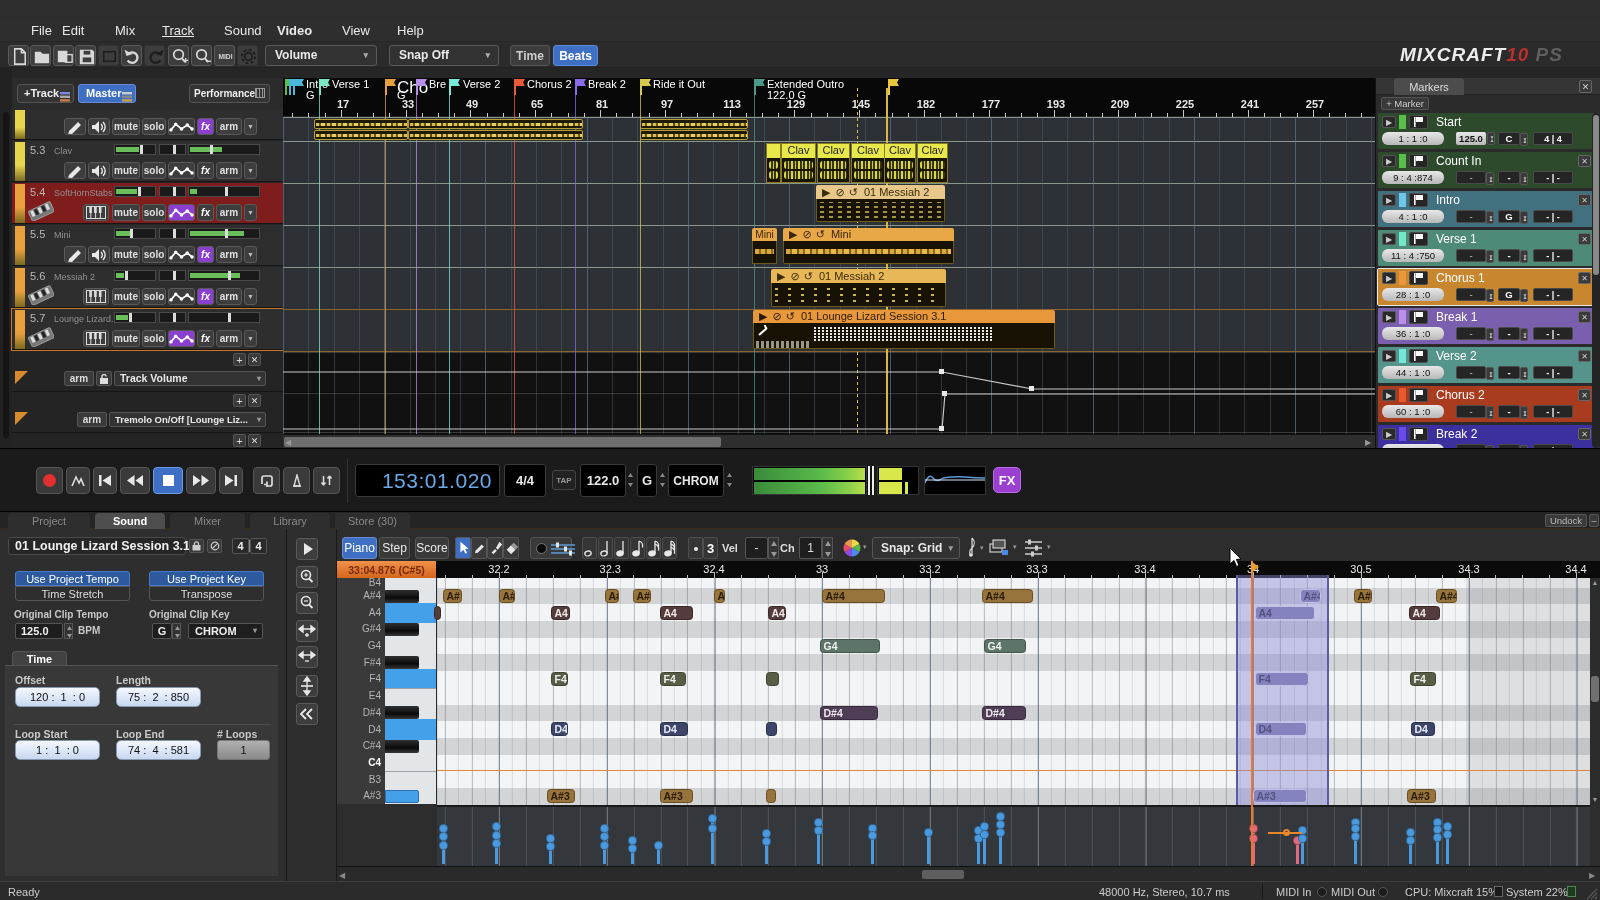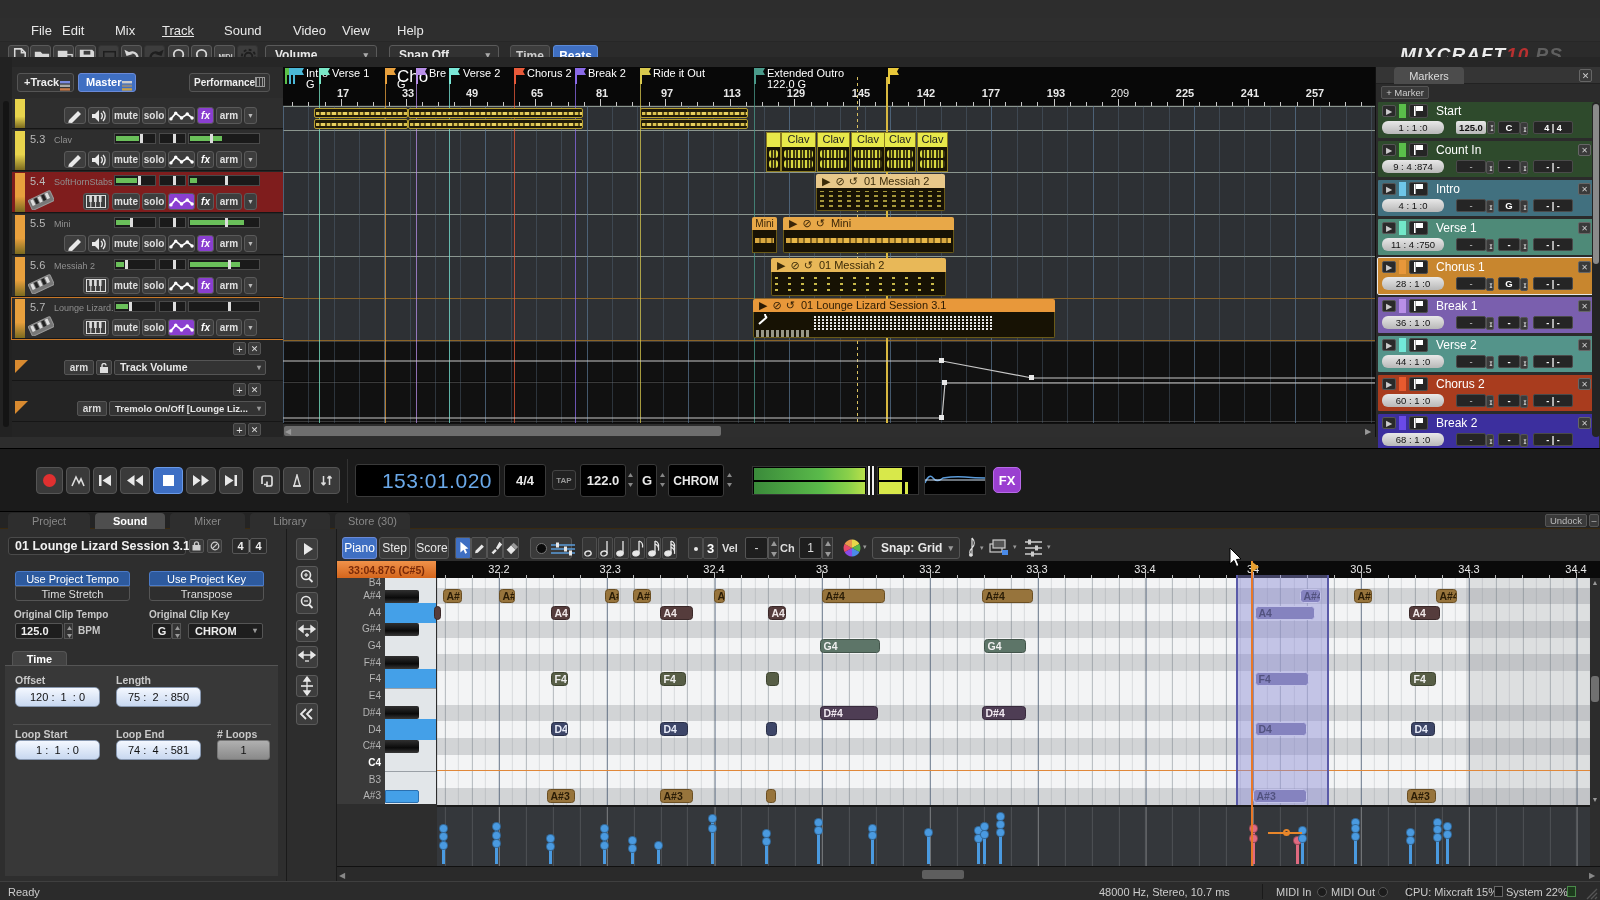--- a/index.html
+++ b/index.html
@@ -6,21 +6,21 @@
 .abs{position:absolute;}
 .ctr{display:flex;align-items:center;justify-content:center;}
 </style></head><body>
 <div id="app">
 <div class="abs" style="left:0;top:18px;width:1600px;height:24px;background:#2e2e2e;border-bottom:1px solid #272727;">
 <div class="abs" style="left:31px;top:5px;font-size:13px;color:#e8e8e8;">File</div>
 <div class="abs" style="left:62px;top:5px;font-size:13px;color:#e8e8e8;">Edit</div>
 <div class="abs" style="left:115px;top:5px;font-size:13px;color:#e8e8e8;">Mix</div>
 <div class="abs" style="left:162px;top:5px;font-size:13px;color:#e8e8e8;text-decoration:underline;">Track</div>
 <div class="abs" style="left:224px;top:5px;font-size:13px;color:#e8e8e8;">Sound</div>
-<div class="abs" style="left:293px;top:5px;font-size:13px;color:#e8e8e8;">Video</div>
+<div class="abs" style="left:277px;top:5px;font-size:13px;color:#e8e8e8;font-weight:bold;">Video</div>
 <div class="abs" style="left:342px;top:5px;font-size:13px;color:#e8e8e8;">View</div>
 <div class="abs" style="left:397px;top:5px;font-size:13px;color:#e8e8e8;">Help</div>
 </div>
 <div class="abs" style="left:0;top:42px;width:1600px;height:26px;background:#2b2b2b;border-bottom:1px solid #222;">
 <div class="abs" style="left:8px;top:3px;width:21px;height:21px;background:#3d3d3d;border:1px solid #5a5a5a;border-radius:3px;">
 <svg width="21" height="21" viewBox="0 0 22 22">
           <path d="M6 3 h7 l4 4 v12 h-11 z M13 3 v4 h4" fill="none" stroke="#d8d8d8" stroke-width="1.6"></path>
         </svg></div>
 <div class="abs" style="left:30px;top:3px;width:21px;height:21px;background:#3d3d3d;border:1px solid #5a5a5a;border-radius:3px;">
 <svg width="21" height="21" viewBox="0 0 22 22">
@@ -71,21 +71,21 @@
 <svg width="21" height="21" viewBox="0 0 22 22">
           <circle cx="11" cy="11" r="4" fill="none" stroke="#1e1e1e" stroke-width="2"></circle>
           <circle cx="11" cy="11" r="7" fill="none" stroke="#1e1e1e" stroke-width="2" stroke-dasharray="3 2.5"></circle>
         </svg></div>
 <div class="abs" style="left:265px;top:3px;width:112px;height:21px;background:#323232;border:1px solid #5a5a5a;border-radius:3px;color:#e8e8e8;font-size:12px;font-weight:bold;line-height:19px;padding-left:9px;">Volume<span style="position:absolute;right:8px;top:0;color:#aaa;font-size:9px;">▾</span></div>
 <div class="abs" style="left:389px;top:3px;width:110px;height:21px;background:#323232;border:1px solid #5a5a5a;border-radius:3px;color:#e8e8e8;font-size:12px;font-weight:bold;line-height:19px;padding-left:9px;">Snap Off<span style="position:absolute;right:8px;top:0;color:#aaa;font-size:9px;">▾</span></div>
 <div class="abs ctr" style="left:510px;top:3px;width:40px;height:21px;background:#3d3d3d;border:1px solid #555;border-radius:3px;color:#ccc;font-size:12px;font-weight:bold;">Time</div>
 <div class="abs ctr" style="left:553px;top:3px;width:45px;height:21px;background:#3f6fc2;border:1px solid #5a8ad8;border-radius:3px;color:#fff;font-size:12px;font-weight:bold;">Beats</div>
 <div class="abs" style="left:1400px;top:2px;font-size:19px;font-weight:bold;font-style:italic;letter-spacing:1px;color:#ececec;">MIXCRAFT<span style="color:#b83030;">10</span><span style="color:#5f5f5f;">&nbsp;PS</span></div>
 </div>
-<div class="abs" style="left:0;top:57px;width:1600px;height:380px;background:#262626;">
+<div class="abs" style="left:0;top:68px;width:1600px;height:380px;background:#262626;">
 <div class="abs" style="left:0;top:0;width:12px;height:380px;background:#222;"></div>
 <div class="abs" style="left:3px;top:44px;width:6px;height:326px;background:#141414;border-radius:3px;"></div>
 <div class="abs" style="left:12px;top:10px;width:271px;height:31px;background:#2b2b2b;">
 <div class="abs" style="left:5px;top:6px;width:57px;height:19px;background:#343434;border:1px solid #555;border-radius:3px;color:#eee;font-size:11px;font-weight:bold;line-height:17px;padding-left:6px;">+Track</div>
 <div class="abs" style="left:48px;top:10px;width:10px;height:10px;"><svg width="10" height="10">
             <rect y="0" width="10" height="2.4" fill="#7a8adf"></rect>
             <rect y="3.6" width="10" height="2.4" fill="#aaa"></rect>
             <rect y="7.2" width="10" height="2.4" fill="#c87a4a"></rect>
           </svg></div>
 <div class="abs" style="left:66px;top:6px;width:58px;height:19px;background:#3f6fc2;border:1px solid #6a8ad8;border-radius:3px;color:#fff;font-size:11px;font-weight:bold;line-height:17px;padding-left:7px;">Master</div>
@@ -456,24 +456,24 @@
 <div class="abs" style="left:607px;top:1px;width:9px;height:7px;background:#e8c83a;clip-path:polygon(0 0,100% 0,78% 50%,100% 100%,0 100%);"></div>
 <div class="abs" style="left:48px;top:20px;width:24px;font-size:11px;font-weight:bold;color:#e8e8e8;text-align:center;">17</div>
 <div class="abs" style="left:113px;top:20px;width:24px;font-size:11px;font-weight:bold;color:#e8e8e8;text-align:center;">33</div>
 <div class="abs" style="left:177px;top:20px;width:24px;font-size:11px;font-weight:bold;color:#e8e8e8;text-align:center;">49</div>
 <div class="abs" style="left:242px;top:20px;width:24px;font-size:11px;font-weight:bold;color:#e8e8e8;text-align:center;">65</div>
 <div class="abs" style="left:307px;top:20px;width:24px;font-size:11px;font-weight:bold;color:#e8e8e8;text-align:center;">81</div>
 <div class="abs" style="left:372px;top:20px;width:24px;font-size:11px;font-weight:bold;color:#e8e8e8;text-align:center;">97</div>
 <div class="abs" style="left:437px;top:20px;width:24px;font-size:11px;font-weight:bold;color:#e8e8e8;text-align:center;">113</div>
 <div class="abs" style="left:501px;top:20px;width:24px;font-size:11px;font-weight:bold;color:#e8e8e8;text-align:center;">129</div>
 <div class="abs" style="left:566px;top:20px;width:24px;font-size:11px;font-weight:bold;color:#e8e8e8;text-align:center;">145</div>
-<div class="abs" style="left:631px;top:20px;width:24px;font-size:11px;font-weight:bold;color:#e8e8e8;text-align:center;">142</div>
+<div class="abs" style="left:631px;top:20px;width:24px;font-size:11px;font-weight:bold;color:#e8e8e8;text-align:center;">182</div>
 <div class="abs" style="left:696px;top:20px;width:24px;font-size:11px;font-weight:bold;color:#e8e8e8;text-align:center;">177</div>
 <div class="abs" style="left:761px;top:20px;width:24px;font-size:11px;font-weight:bold;color:#e8e8e8;text-align:center;">193</div>
-<div class="abs" style="left:825px;top:20px;width:24px;font-size:11px;font-weight:normal;color:#e8e8e8;text-align:center;">209</div>
+<div class="abs" style="left:825px;top:20px;width:24px;font-size:11px;font-weight:bold;color:#e8e8e8;text-align:center;">209</div>
 <div class="abs" style="left:890px;top:20px;width:24px;font-size:11px;font-weight:bold;color:#e8e8e8;text-align:center;">225</div>
 <div class="abs" style="left:955px;top:20px;width:24px;font-size:11px;font-weight:bold;color:#e8e8e8;text-align:center;">241</div>
 <div class="abs" style="left:1020px;top:20px;width:24px;font-size:11px;font-weight:bold;color:#e8e8e8;text-align:center;">257</div>
 <div class="abs" style="left:9.2px;top:35px;width:1px;height:4px;background:#c8c8c8;"></div>
         <div class="abs" style="left:25.4px;top:35px;width:1px;height:4px;background:#c8c8c8;"></div>
         <div class="abs" style="left:41.6px;top:35px;width:1px;height:4px;background:#c8c8c8;"></div>
         <div class="abs" style="left:57.8px;top:32px;width:1px;height:7px;background:#c8c8c8;"></div>
         <div class="abs" style="left:74.0px;top:35px;width:1px;height:4px;background:#c8c8c8;"></div>
         <div class="abs" style="left:90.2px;top:35px;width:1px;height:4px;background:#c8c8c8;"></div>
         <div class="abs" style="left:106.4px;top:35px;width:1px;height:4px;background:#c8c8c8;"></div>

